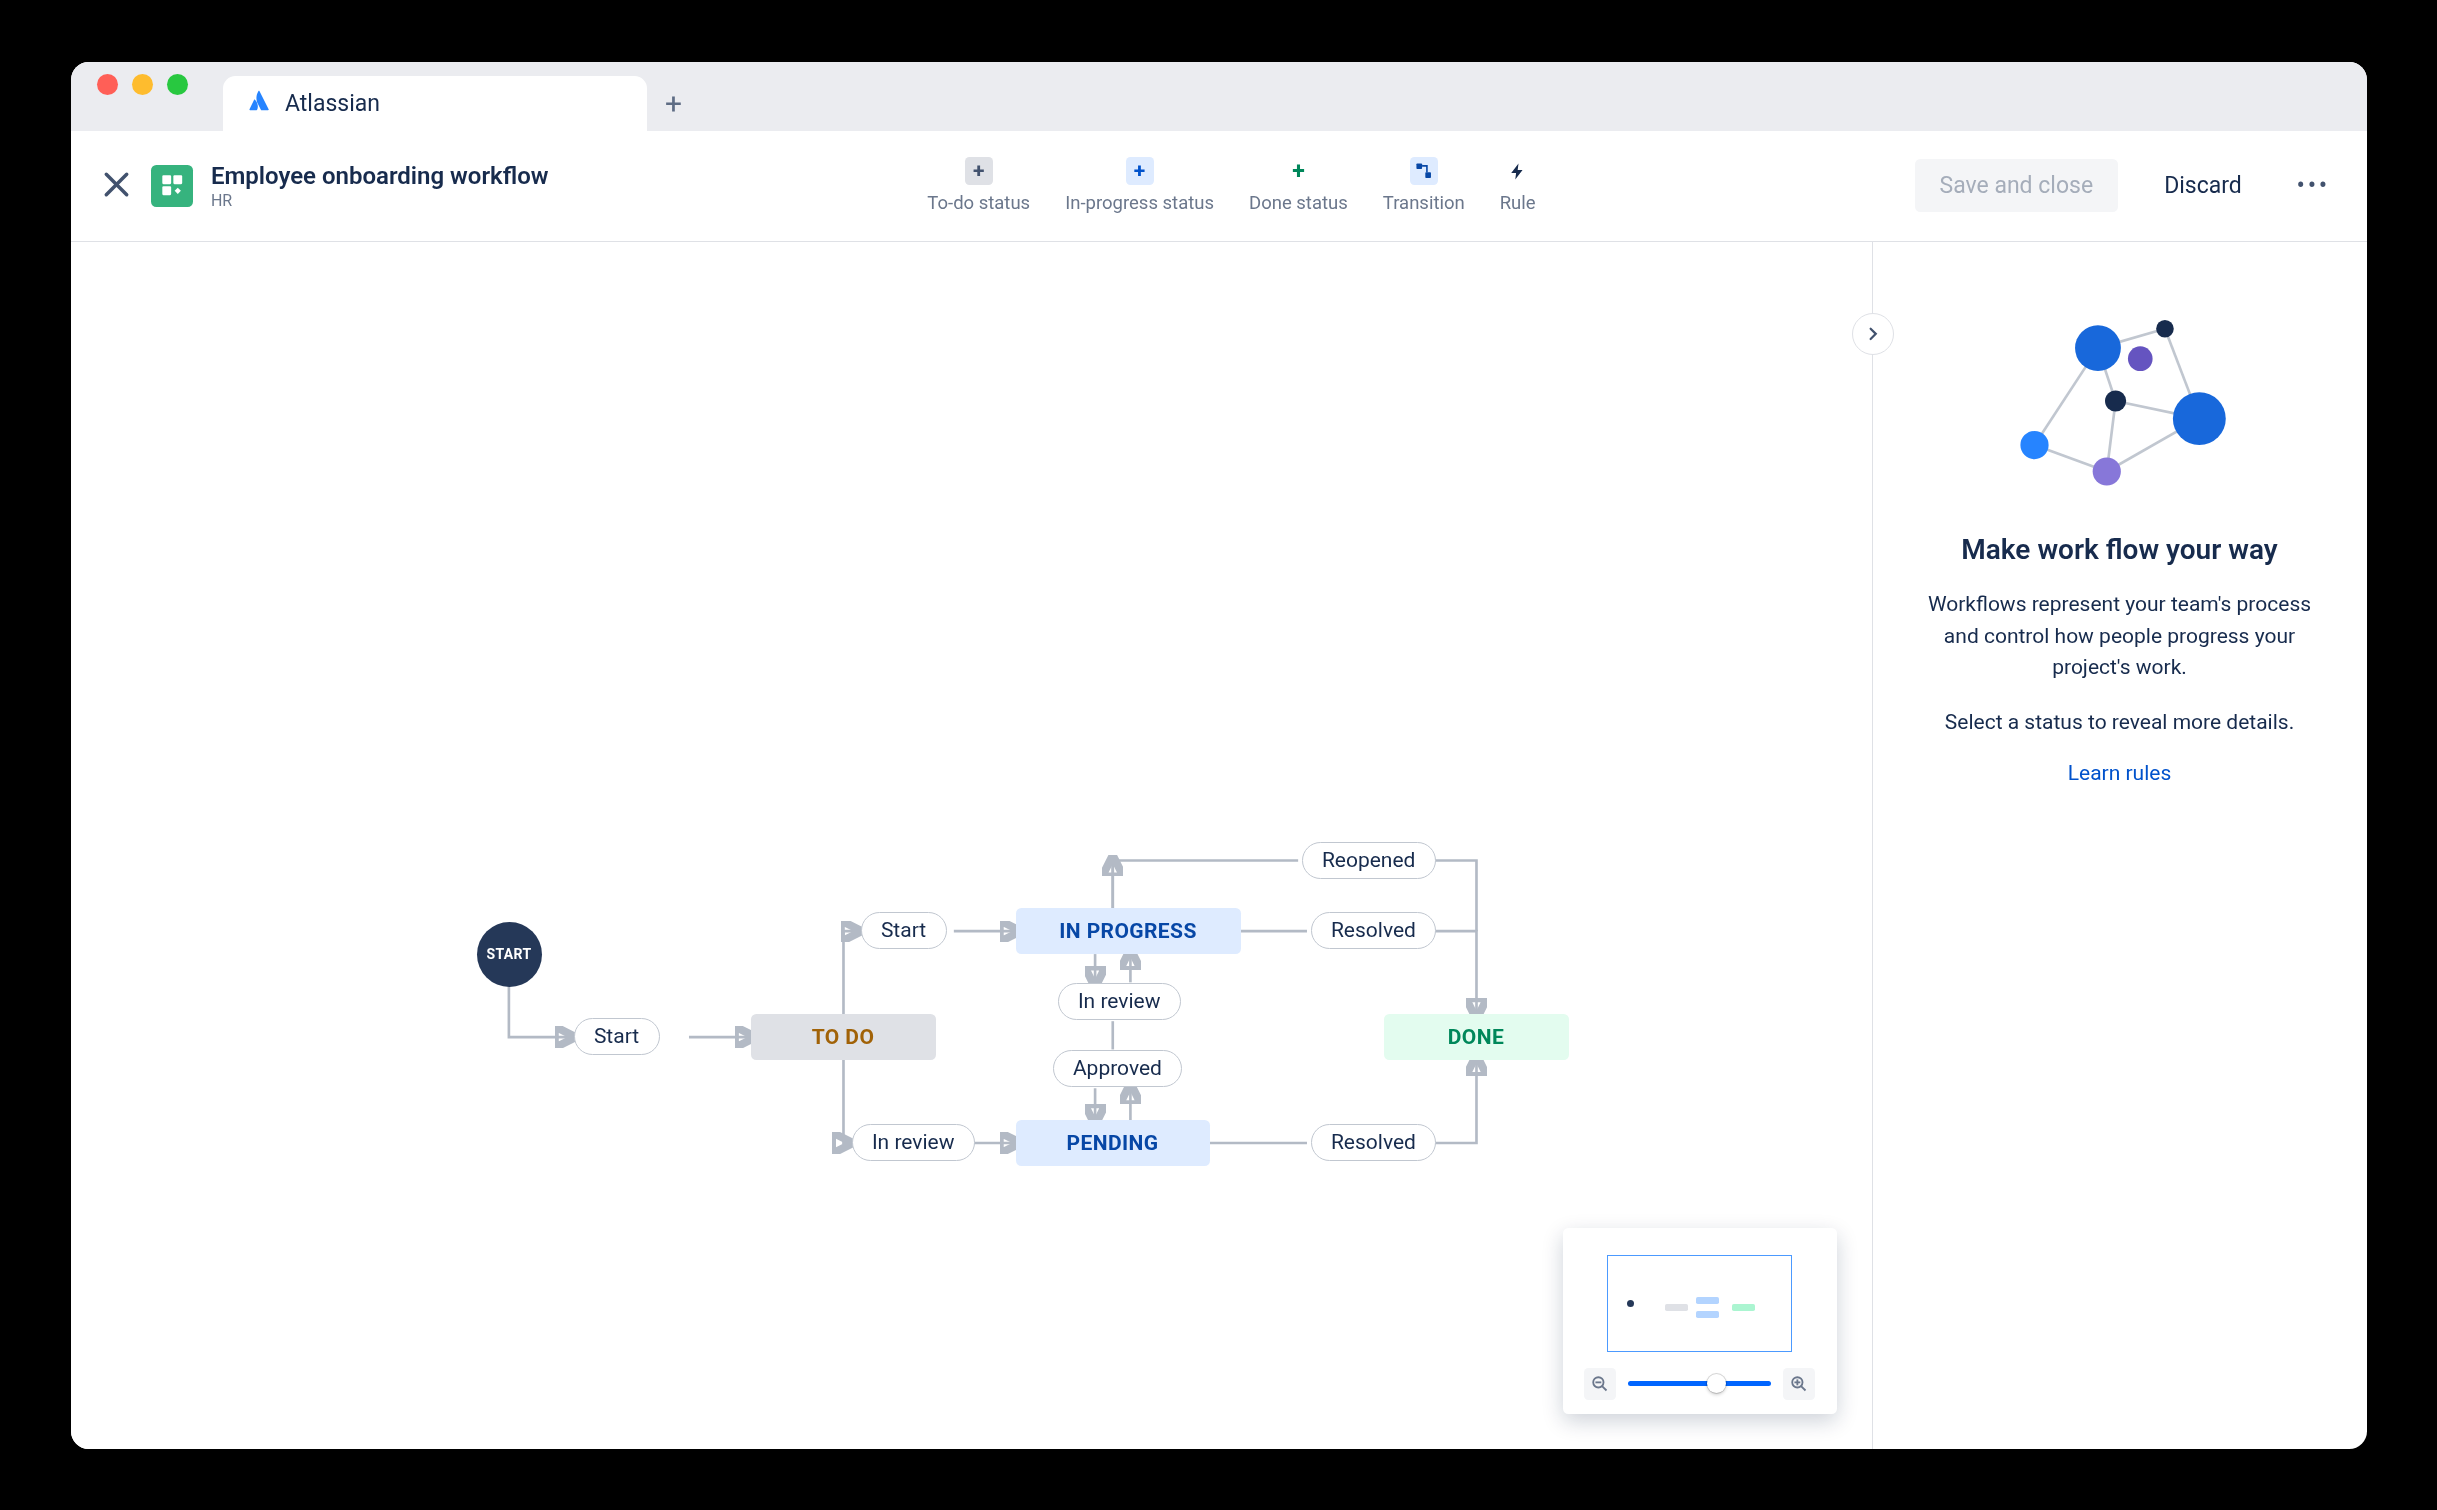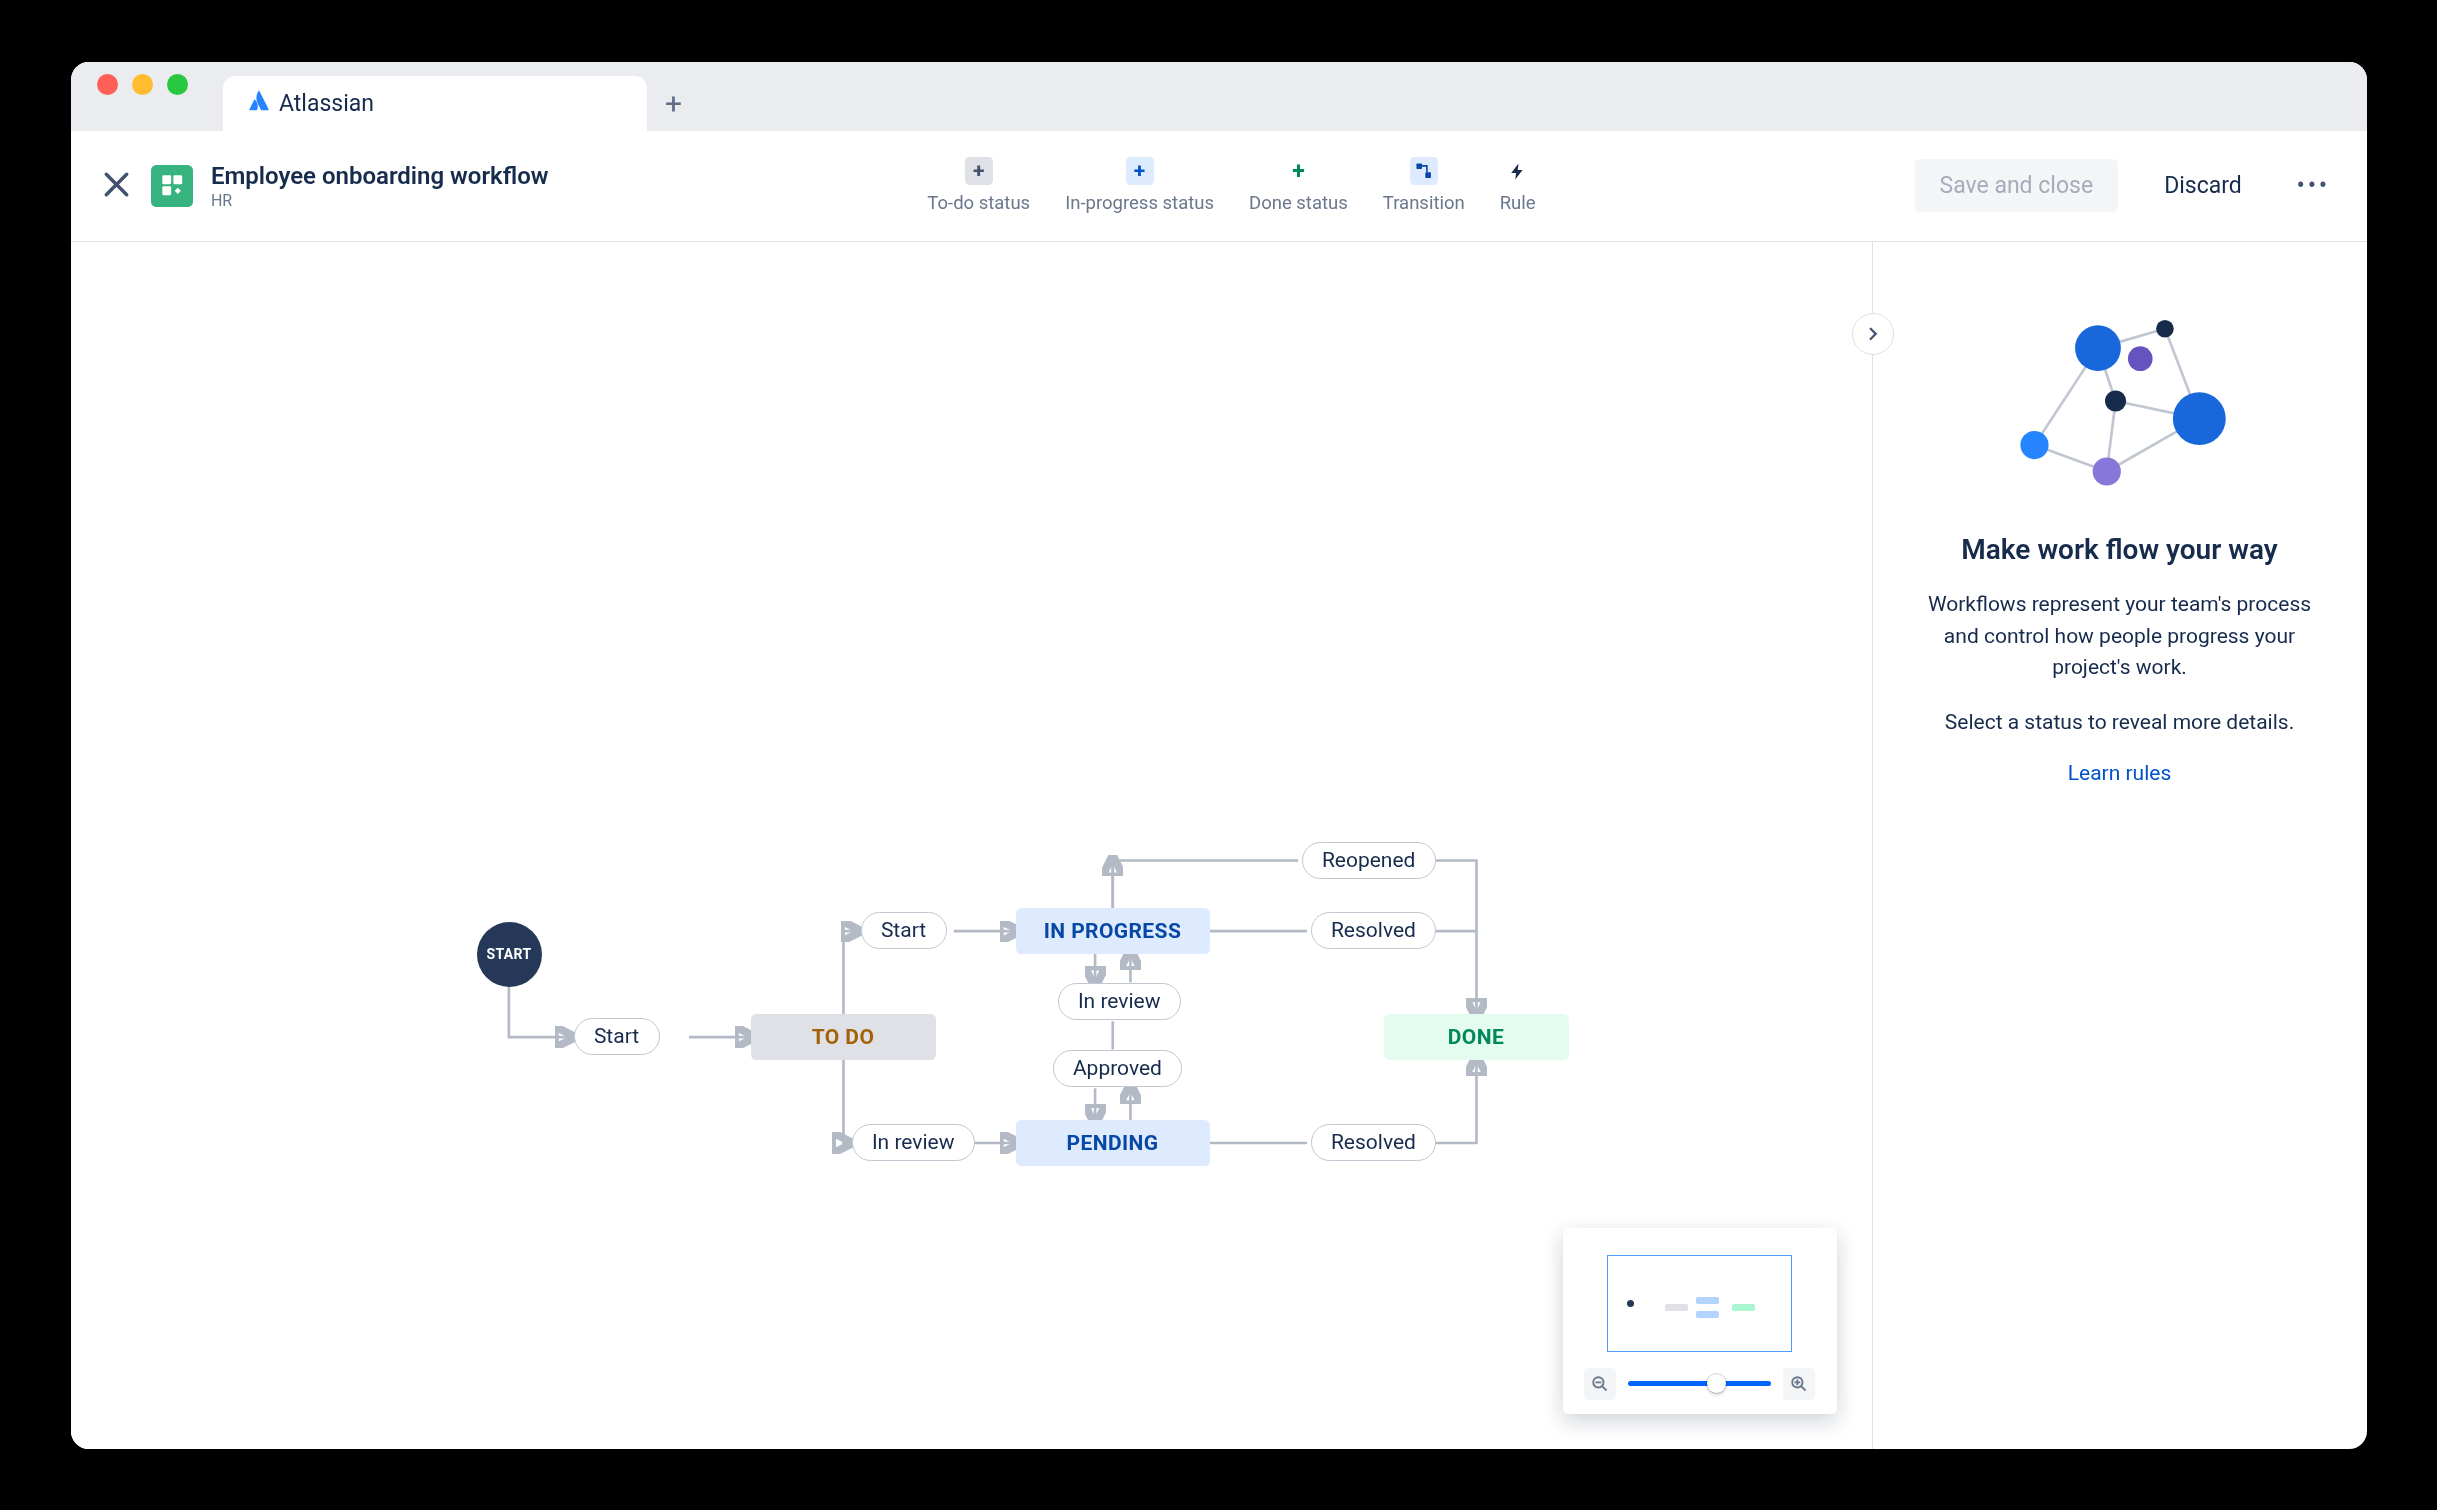--- a/index.html
+++ b/index.html
@@ -20,21 +20,21 @@
   body{margin:0;background:#000;width:2438px;height:1510px;overflow:hidden;}
   .desktop{position:absolute;inset:0;display:flex;align-items:center;justify-content:center;}
   .browser{width:2296px;height:1387px;background:#fff;border-radius:17.7px;overflow:hidden;box-shadow:0 26.5px 71px rgba(0,0,0,.5);display:flex;flex-direction:column;}
   
   .chrome{height:69px;background:var(--n30);display:flex;align-items:flex-end;padding:0 17.7px;}
   .traffic{display:flex;gap:14px;align-items:center;height:100%;padding-bottom:23px;padding-left:8.8px;padding-right:35px;}
   .dot{width:21px;height:21px;border-radius:50%;}
   .dot.red{background:#FF5F57;}
   .dot.yellow{background:#FEBC2E;}
   .dot.green{background:#28C840;}
-  .tab{background:#fff;border-radius:12.4px 12.4px 0 0;height:55px;min-width:424px;display:flex;align-items:center;padding:0 25px;gap:8px;color:var(--text);font-size:23px;}
+  .tab{background:#fff;border-radius:12.4px 12.4px 0 0;height:55px;min-width:424px;display:flex;align-items:center;padding:0 25px;gap:14px;color:var(--text);font-size:23px;}
   .atl-logo svg{width:23px;height:23px;}
   .newtab{width:53px;height:55px;display:flex;align-items:center;justify-content:center;color:#5E6C84;font-size:30px;}
   
   .app-header{height:111px;border-bottom:1.8px solid var(--n40);display:flex;align-items:center;padding:0 28px;gap:17.7px;}
   .close-x svg{width:35px;height:35px;stroke:#42526E;}
   .proj-ico{width:42px;height:42px;border-radius:5.3px;background:#36B37E;display:flex;align-items:center;justify-content:center;}
   .proj-ico svg{width:26.5px;height:26.5px;fill:#fff;}
   .titles{display:flex;flex-direction:column;line-height:1.25;}
   .wf-title{font-size:24px;font-weight:600;color:var(--text);}
   .wf-sub{font-size:16px;color:var(--subtle);}
@@ -53,21 +53,21 @@
   .more-dots{font-size:25px;color:#42526E;letter-spacing:2.6px;padding:0 8.8px;}
   
   .app-body{flex:1;display:flex;position:relative;overflow:hidden;}
   .canvas{flex:1;position:relative;background:#fff;}
   .sidepanel{width:495px;border-left:1.8px solid var(--n40);padding:53px 35px 35px;position:relative;}
   .panel-collapse{position:absolute;top:71px;left:-21px;width:42px;height:42px;border-radius:50%;background:#fff;border:1.8px solid var(--n40);display:flex;align-items:center;justify-content:center;color:#42526E;}
   
   .node{position:absolute;display:flex;align-items:center;justify-content:center;font-weight:700;letter-spacing:0.4px;}
   .start-node{width:65px;height:65px;border-radius:50%;background:#253858;color:#fff;font-size:14px;}
   .status-todo{width:185px;height:46px;border-radius:5.3px;background:var(--n40);color:#a16207;font-size:21px;}
-  .status-inprog{width:194px;height:46px;border-radius:5.3px;background:var(--b50);color:var(--b500);font-size:21px;}
+  .status-inprog{width:225px;height:46px;border-radius:5.3px;background:var(--b50);color:var(--b500);font-size:21px;}
   .status-pending{width:194px;height:46px;border-radius:5.3px;background:var(--b50);color:var(--b500);font-size:21px;}
   .status-done{width:185px;height:46px;border-radius:5.3px;background:var(--g50);color:var(--g400);font-size:21px;}
   .trans-pill{position:absolute;height:37px;padding:0 19.4px;border-radius:18.5px;border:1.8px solid var(--n50);background:#fff;color:var(--text);font-size:21px;display:flex;align-items:center;font-weight:400;}
   svg.edges{position:absolute;inset:0;width:100%;height:100%;}
   svg.edges path,svg.edges line{stroke:var(--n60);stroke-width:3;fill:none;}
   .arrowhead{fill:var(--n60);}
   
   .minimap{position:absolute;right:35px;bottom:35px;width:274px;background:#fff;border-radius:5.3px;box-shadow:0 7px 21px rgba(9,30,66,.2);padding:17.7px 17.7px 14px;}
   .mm-view{height:97px;border:1.8px solid #4C9AFF;margin:8.8px 26.5px 16px;position:relative;}
   .mm-blob{position:absolute;border-radius:1.8px;}

